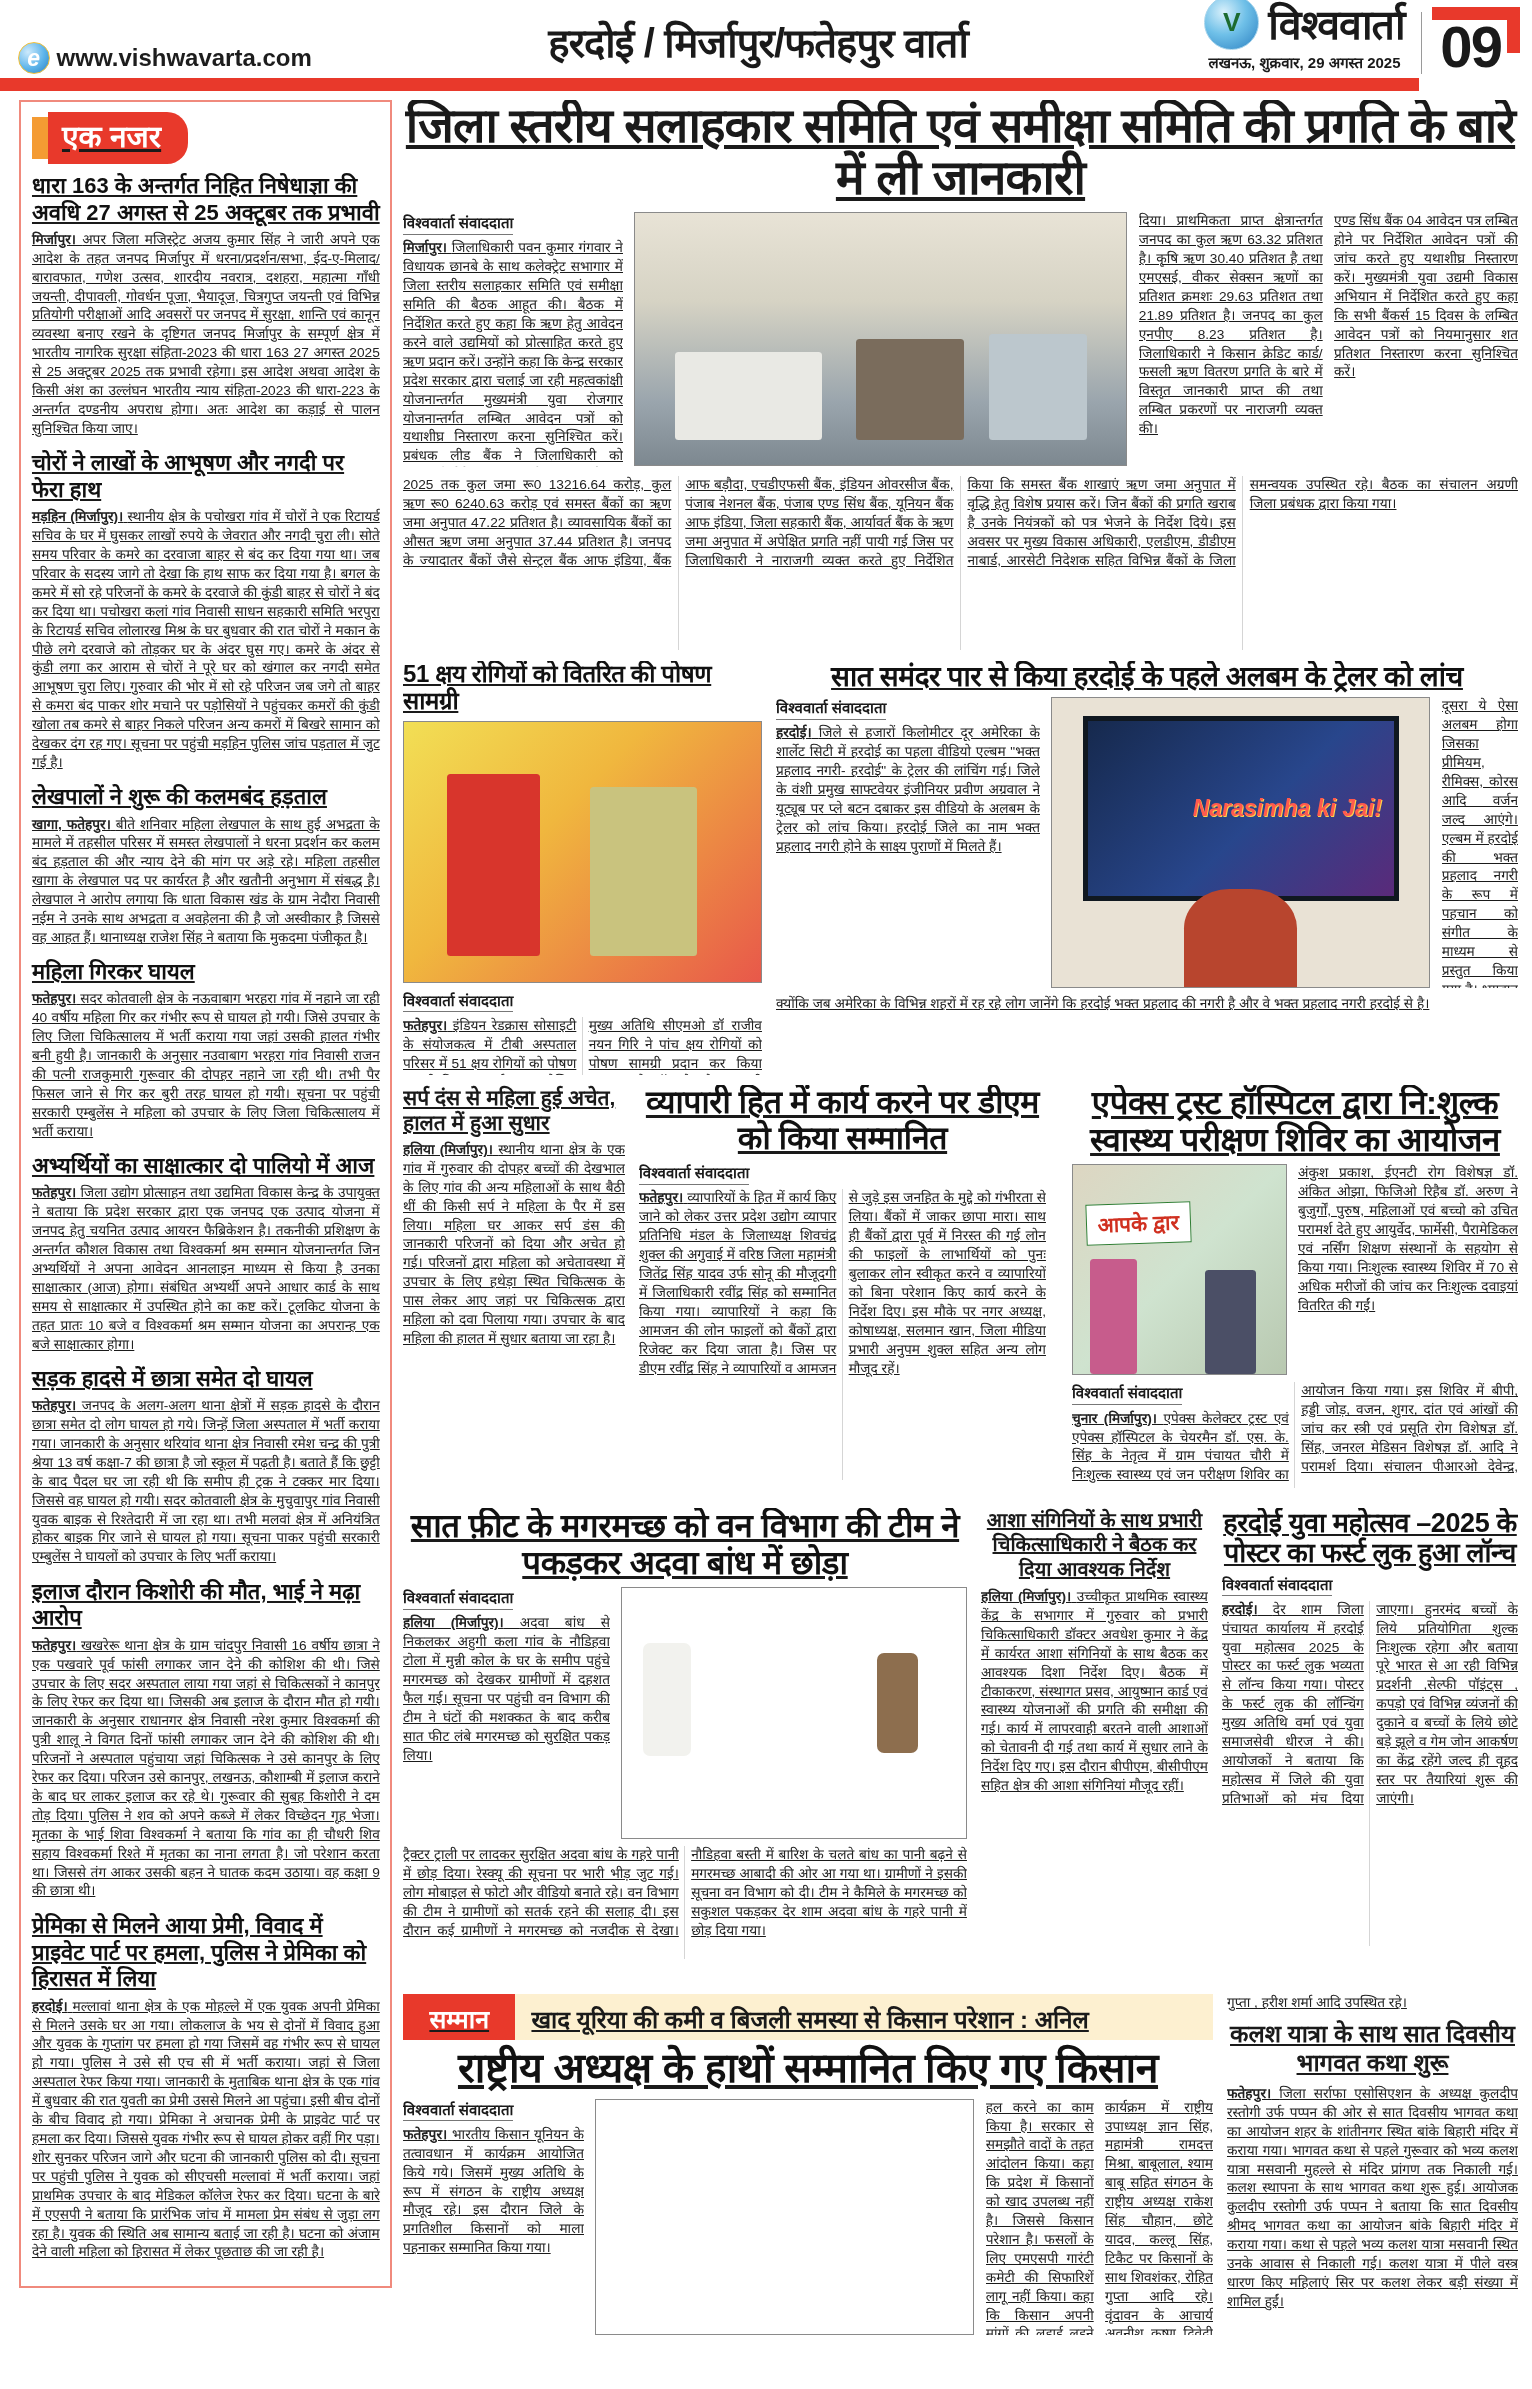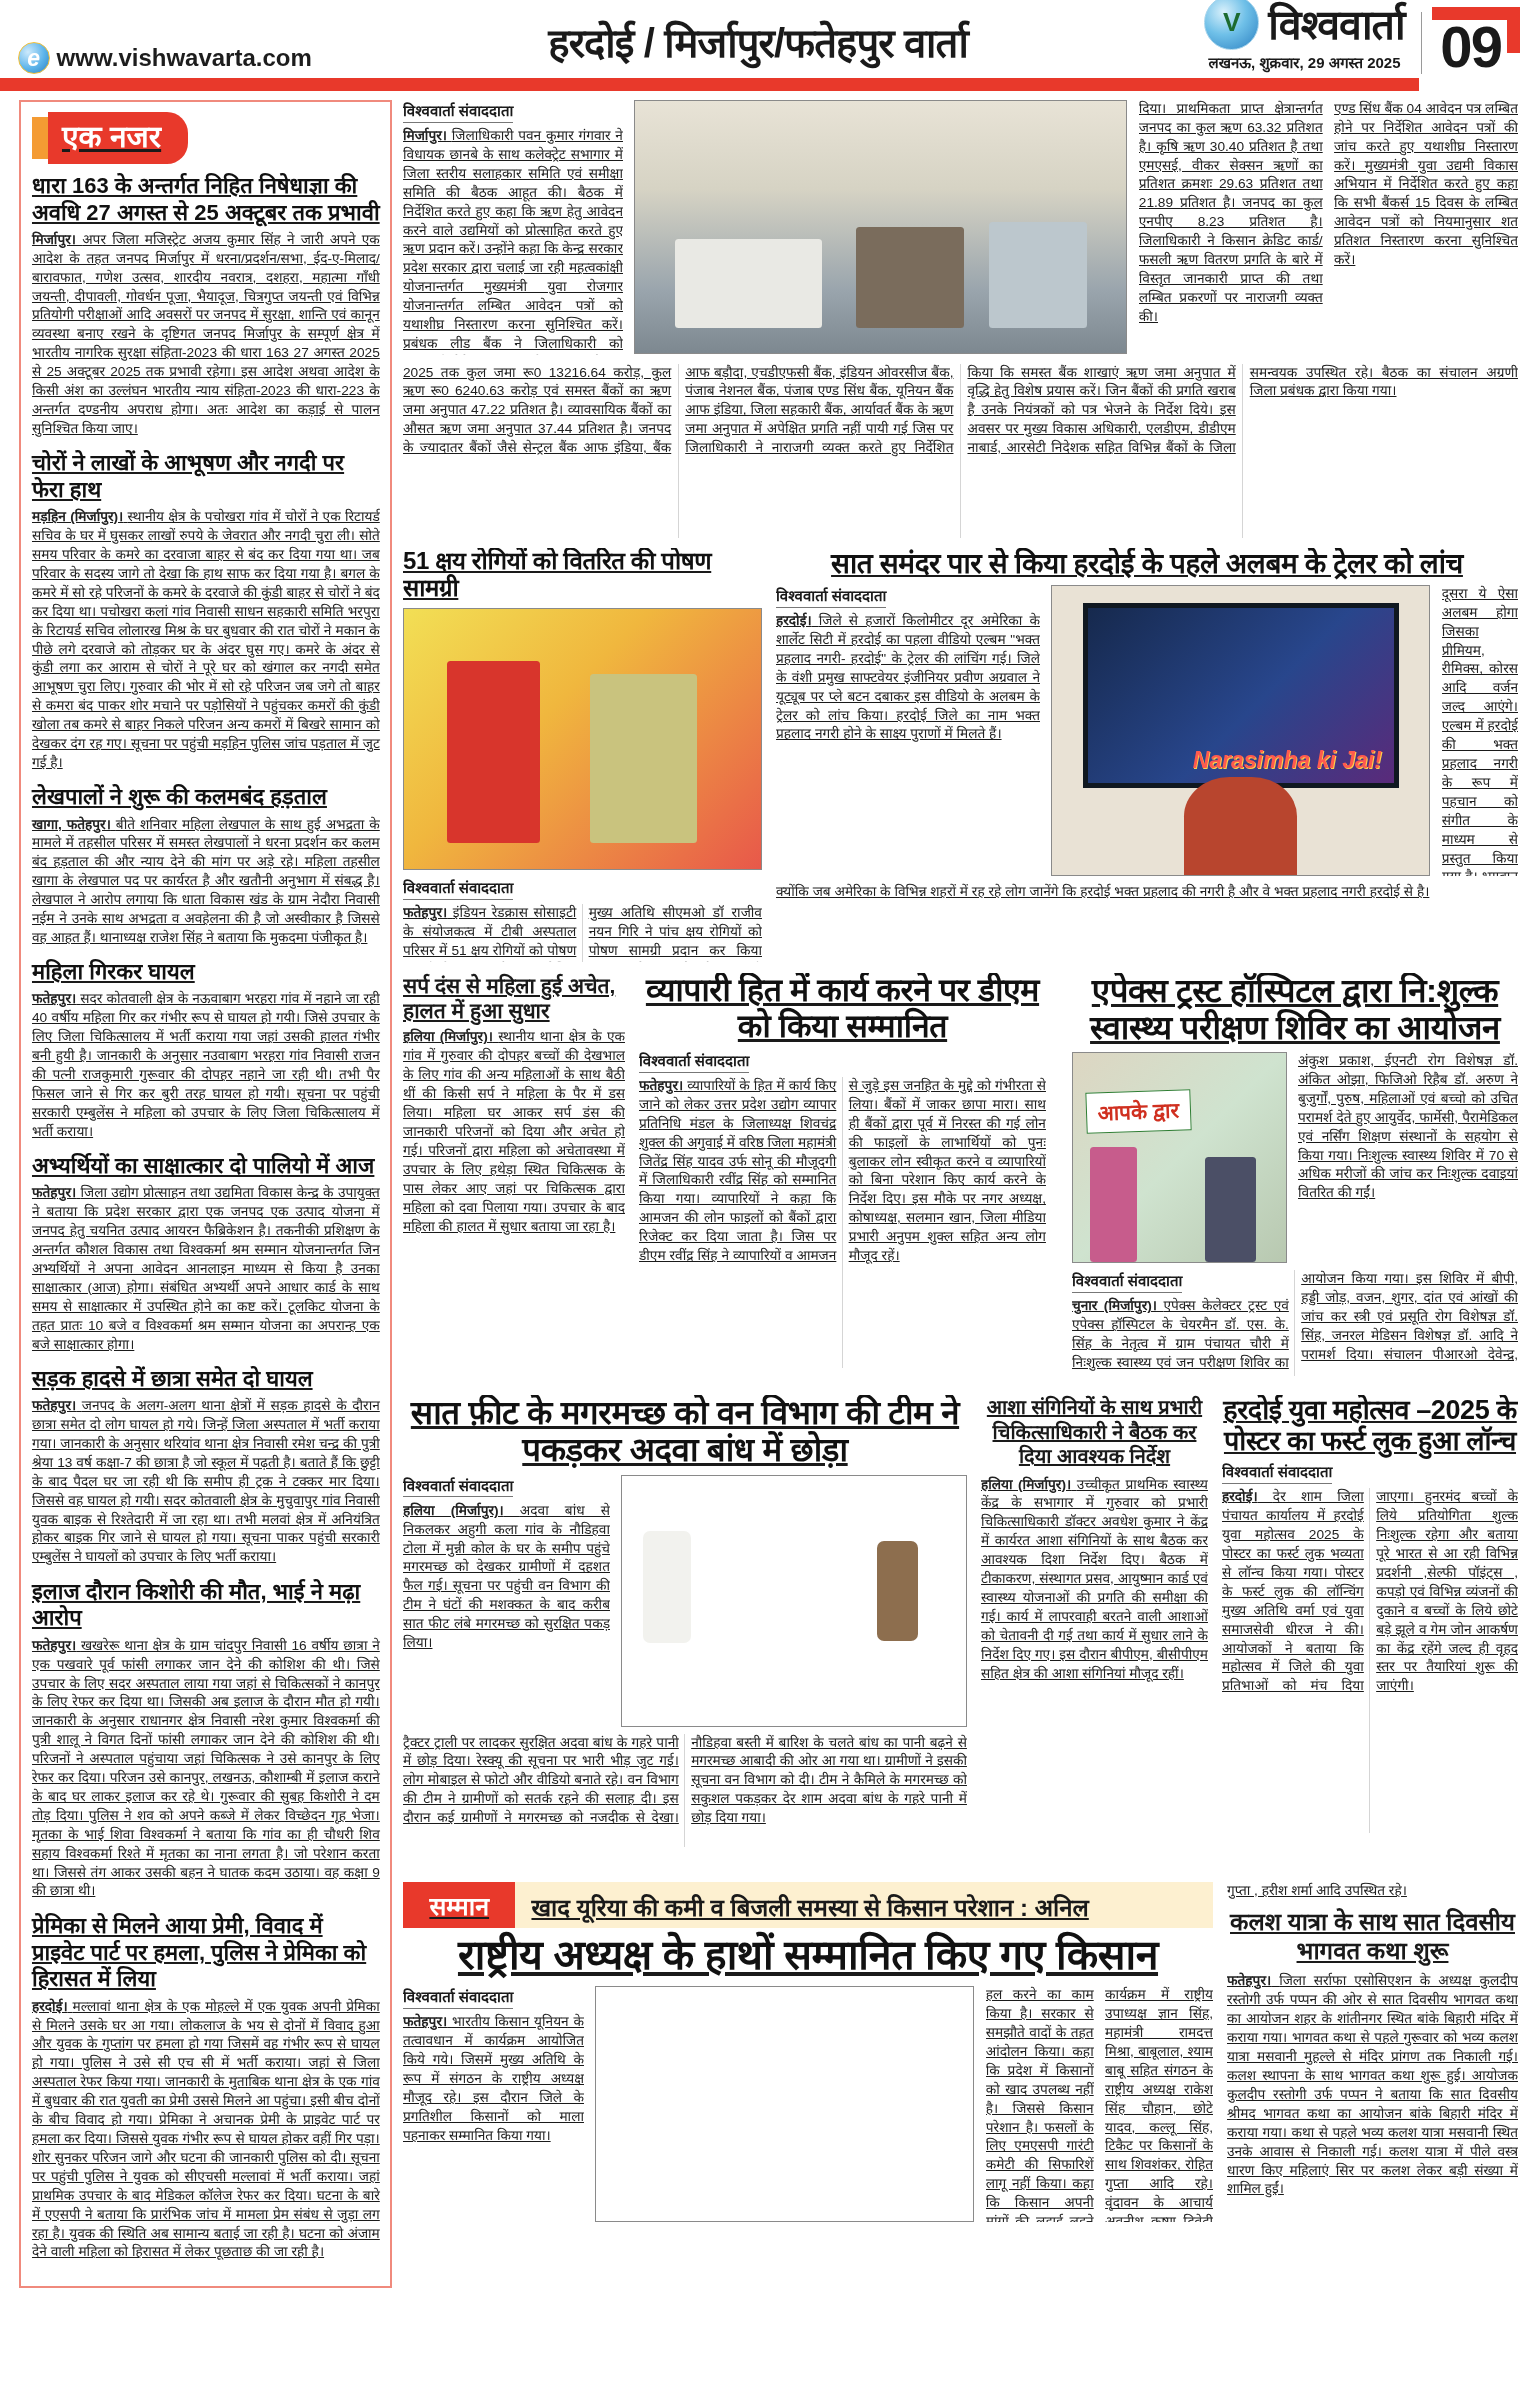--- a/index.html
+++ b/index.html
@@ -87,21 +87,21 @@
   .kisan h2 { font-size:41px; margin:3.5px 0 7px; }
   .kisan-grid { display:grid; grid-template-columns:181px 379px 1fr 1fr; gap:11.4px; height:236px; overflow:hidden; }
   .kalash { width:291px; min-width:291px; height:373px; overflow:hidden; }
   .kalash h3 { font-size:24px; font-weight:800; text-align:center; line-height:1.2; margin:7px 0; }
   
   .ph-lead { background:linear-gradient(180deg,#e8e3d6 0%,#d6d3c4 35%,#9aa5ad 75%,#7d8890 100%); }
   .ph-block { position:absolute; border-radius:3.5px; }
   .ph-poshan { background:linear-gradient(135deg,#f2df55 0%,#f0b73e 40%,#e8584a 100%); }
   .ph-tv { background:#e9e2d5; }
   .tv-screen { position:absolute; left:8%; top:6%; width:84%; height:64%; background:linear-gradient(135deg,#16294d 0%,#28468c 55%,#5a2a7a 100%);
-    border:5.3px solid #101820; display:flex; align-items:flex-end; justify-content:flex-end; padding:8.8px 12.3px; }
+    border:5.3px solid #101820; display:flex; align-items:center; justify-content:flex-end; padding:8.8px 12.3px; }
   .tv-text { color:#ff5a4e; font-weight:800; font-size:23px; font-style:italic; text-shadow:0.9px 0.9px 0 #ffd24a; }
   .ph-apex { background:linear-gradient(135deg,#ddd6c2 0%,#cfe3cf 50%,#b8c8b0 100%); }
   .apex-banner { position:absolute; left:6%; top:18%; background:#fff; border:1.8px solid #2e7d32; color:#d03020;
     font-weight:800; font-size:21px; padding:5.3px 10.6px; transform:rotate(-2deg); }
   .ph-magar { background:linear-gradient(180deg,#bcd9ec 0%,#cfe2ee 45%,#cdb astounding 0; }
   .ph-magar { background:linear-gradient(180deg,#bcd9ec 0%,#cfe2ee 45%,#c9b48b 70%,#b09a6e 100%); }
   .croc { position:absolute; left:12%; bottom:18%; width:70%; height:14%; background:#6f7a5d; border-radius:10.6px/7px; }
   .ph-kisan { background:linear-gradient(135deg,#f0a9c8 0%,#e2559c 45%,#c23a84 100%); }
   .blob { position:absolute; border-radius:50%; }
   
@@ -176,20 +176,21 @@
     <div class="og-art">
       <h3>प्रेमिका से मिलने आया प्रेमी, विवाद में प्राइवेट पार्ट पर हमला, पुलिस ने प्रेमिका को हिरासत में लिया</h3>
       <p class="body-sm"><b class="dl">हरदोई।</b> <span>मल्लावां थाना क्षेत्र के एक मोहल्ले में एक युवक अपनी प्रेमिका से मिलने उसके घर आ गया। लोकलाज के भय से दोनों में विवाद हुआ और युवक के गुप्तांग पर हमला हो गया जिसमें वह गंभीर रूप से घायल हो गया। पुलिस ने उसे सी एच सी में भर्ती कराया। जहां से जिला अस्पताल रेफर किया गया। जानकारी के मुताबिक थाना क्षेत्र के एक गांव में बुधवार की रात युवती का प्रेमी उससे मिलने आ पहुंचा। इसी बीच दोनों के बीच विवाद हो गया। प्रेमिका ने अचानक प्रेमी के प्राइवेट पार्ट पर हमला कर दिया। जिससे युवक गंभीर रूप से घायल होकर वहीं गिर पड़ा। शोर सुनकर परिजन जागे और घटना की जानकारी पुलिस को दी। सूचना पर पहुंची पुलिस ने युवक को सीएचसी मल्लावां में भर्ती कराया। जहां प्राथमिक उपचार के बाद मेडिकल कॉलेज रेफर कर दिया। घटना के बारे में एएसपी ने बताया कि प्रारंभिक जांच में मामला प्रेम संबंध से जुड़ा लग रहा है। युवक की स्थिति अब सामान्य बताई जा रही है। घटना को अंजाम देने वाली महिला को हिरासत में लेकर पूछताछ की जा रही है।</span></p>
     </div>
 
   </aside>
 
   <main class="main">
 
     <section>
+      <h1 class="lead-h">जिला स्तरीय सलाहकार समिति एवं समीक्षा समिति की प्रगति के बारे में ली जानकारी</h1>
       <div class="lead-grid">
         <div class="clip">
           <span class="byline">विश्ववार्ता संवाददाता</span>
           <p class="body-sm"><b class="dl">मिर्जापुर।</b> <span>जिलाधिकारी पवन कुमार गंगवार ने विधायक छानबे के साथ कलेक्ट्रेट सभागार में जिला स्तरीय सलाहकार समिति एवं समीक्षा समिति की बैठक आहूत की। बैठक में निर्देशित करते हुए कहा कि ऋण हेतु आवेदन करने वाले उद्यमियों को प्रोत्साहित करते हुए ऋण प्रदान करें। उन्होंने कहा कि केन्द्र सरकार प्रदेश सरकार द्वारा चलाई जा रही महत्वकांक्षी योजनान्तर्गत मुख्यमंत्री युवा रोजगार योजनान्तर्गत लम्बित आवेदन पत्रों को यथाशीघ्र निस्तारण करना सुनिश्चित करें। प्रबंधक लीड बैंक ने जिलाधिकारी को जानकारी देते हुए बताया कि जनपद में 22 बैंकों की कुल 206 शाखाओं में से 137 ग्रामीण क्षेत्र, 22 अर्द्धशहरी क्षेत्र एवं 47 शहरी क्षेत्र में है। वाणिज्यिक बैंकों की 131 शाखाएं, ग्रामीण बैंक की 56 शाखाएं, जिला सहकारी बैंक की 16 एवं यूपीएसजीबी की 03 शाखाएं है। जून,</span></p>
         </div>
         <div class="photo ph-lead" style="height:254px;">
           <span class="ph-block" style="left:8%;top:55%;width:30%;height:35%;background:#e9e9e4;"></span>
           <span class="ph-block" style="left:45%;top:50%;width:22%;height:40%;background:#7a6c5c;"></span>
           <span class="ph-block" style="left:72%;top:48%;width:20%;height:42%;background:#bcc7cd;"></span>
         </div>

